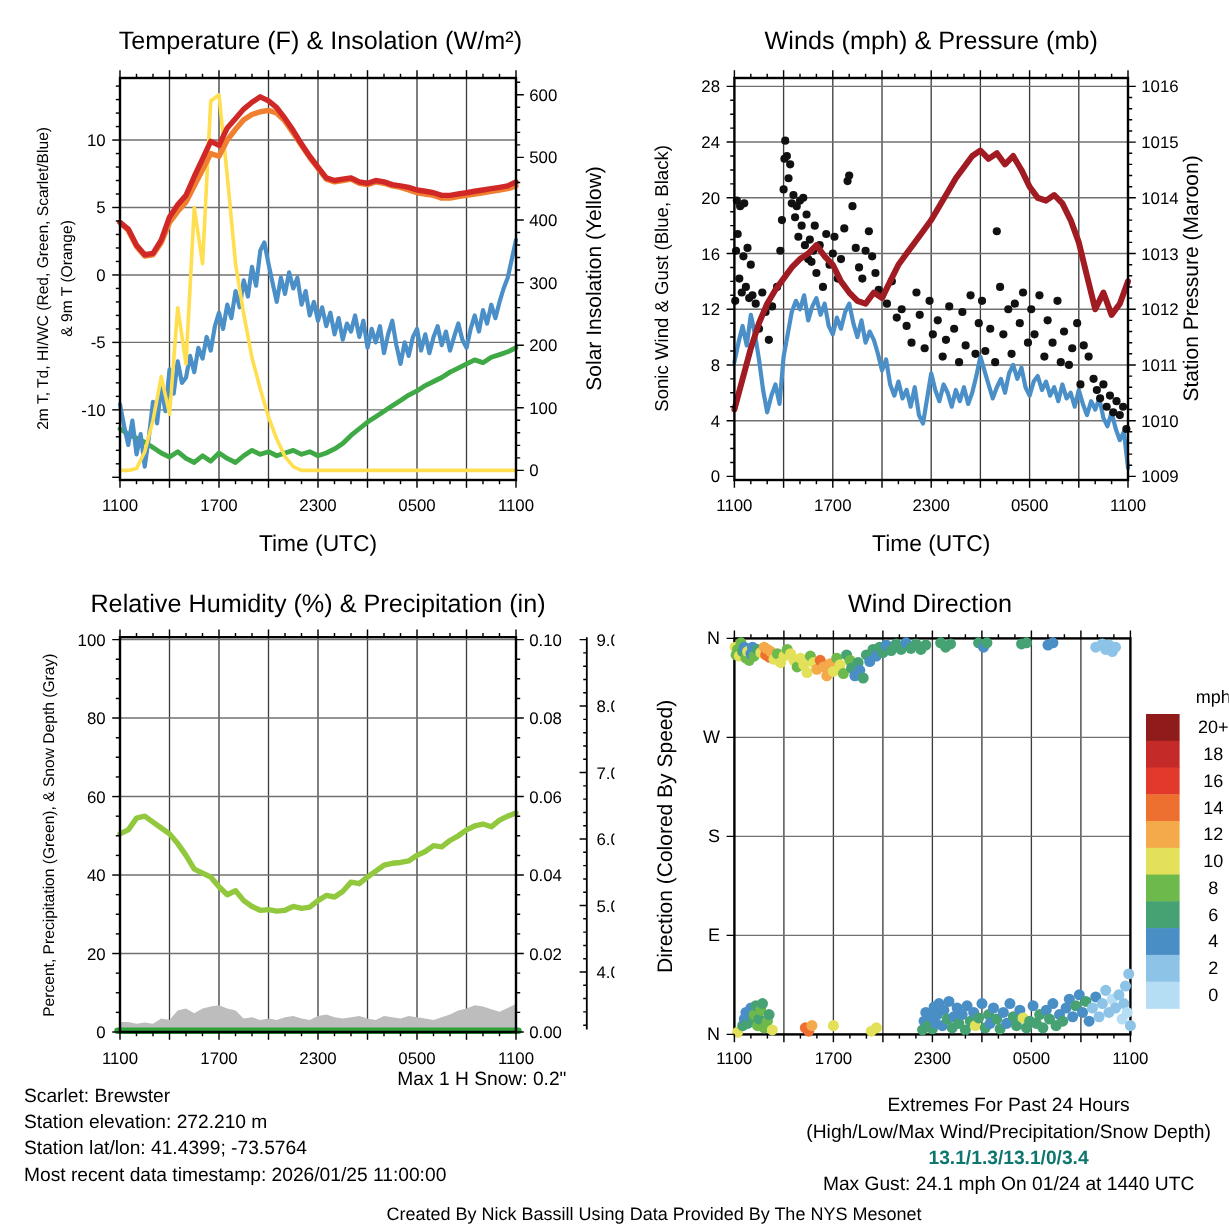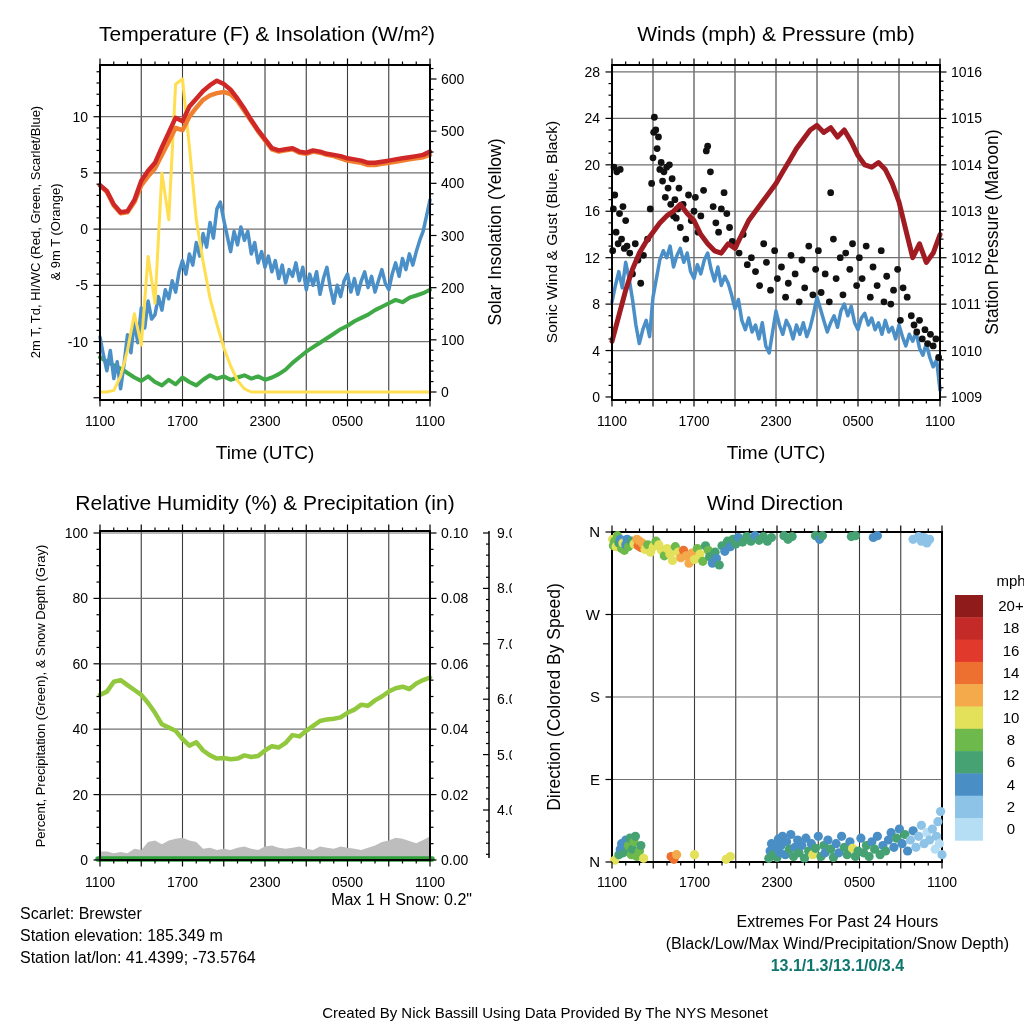--- a/index.html
+++ b/index.html
@@ -929,26 +929,28 @@
           <text x="499" y="354.15" text-anchor="middle" class="t15">0</text>
           <text x="499" y="106" text-anchor="middle" class="t15">mph</text>
         </g>
       </g>
     <text class="title" x="263" y="30">Wind Direction</text>
     <text class="ax17" x="48" y="217" transform="rotate(-90 48 217)">Direction (Colored By Speed)</text>
   </svg>
 
   <div id="foot-left" class="foot">
     <div>Scarlet: Brewster</div>
-    <div>Station elevation: 185.349 m</div>
+    <div>Station elevation: 272.210 m</div>
     <div>Station lat/lon: 41.4399; -73.5764</div>
+    <div>Most recent data timestamp: 2026/01/25 11:00:00</div>
   </div>
 
   <div id="max-snow" class="foot">Max 1 H Snow: 0.2"</div>
 
   <div id="foot-right" class="foot">
     <div>Extremes For Past 24 Hours</div>
-    <div>(Black/Low/Max Wind/Precipitation/Snow Depth)</div>
+    <div>(High/Low/Max Wind/Precipitation/Snow Depth)</div>
     <div id="extremes-values" style="font-weight: bold; color: #0f766e;">13.1/1.3/13.1/0/3.4</div>
+    <div>Max Gust: 24.1 mph On 01/24 at 1440 UTC</div>
   </div>
 
   <div id="credit" class="foot" style="color: #000000; margin-left: 33px;">Created By Nick Bassill Using Data Provided By The NYS Mesonet</div>
 </div>
 
 </body></html>

